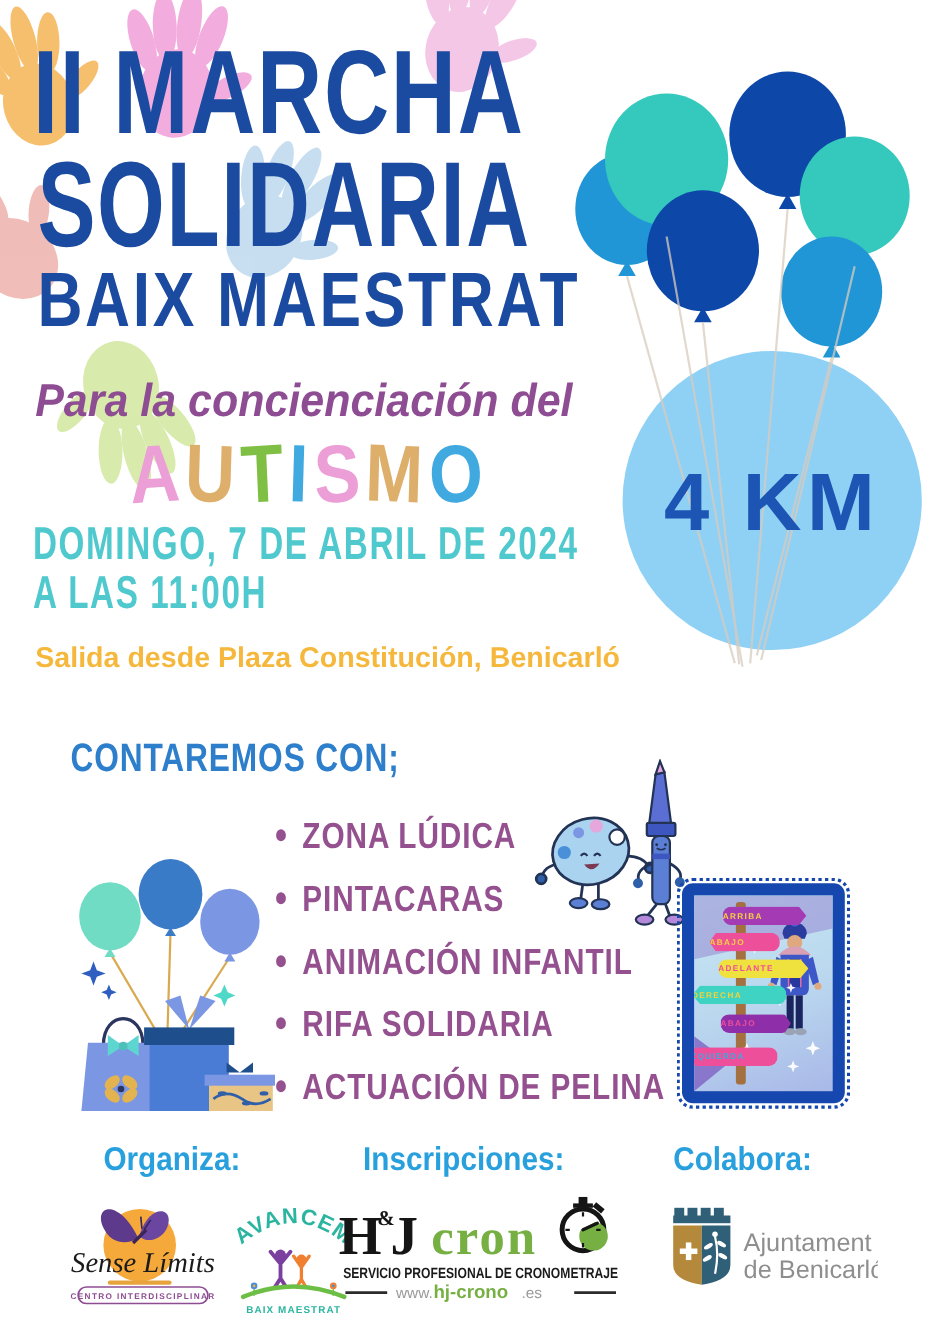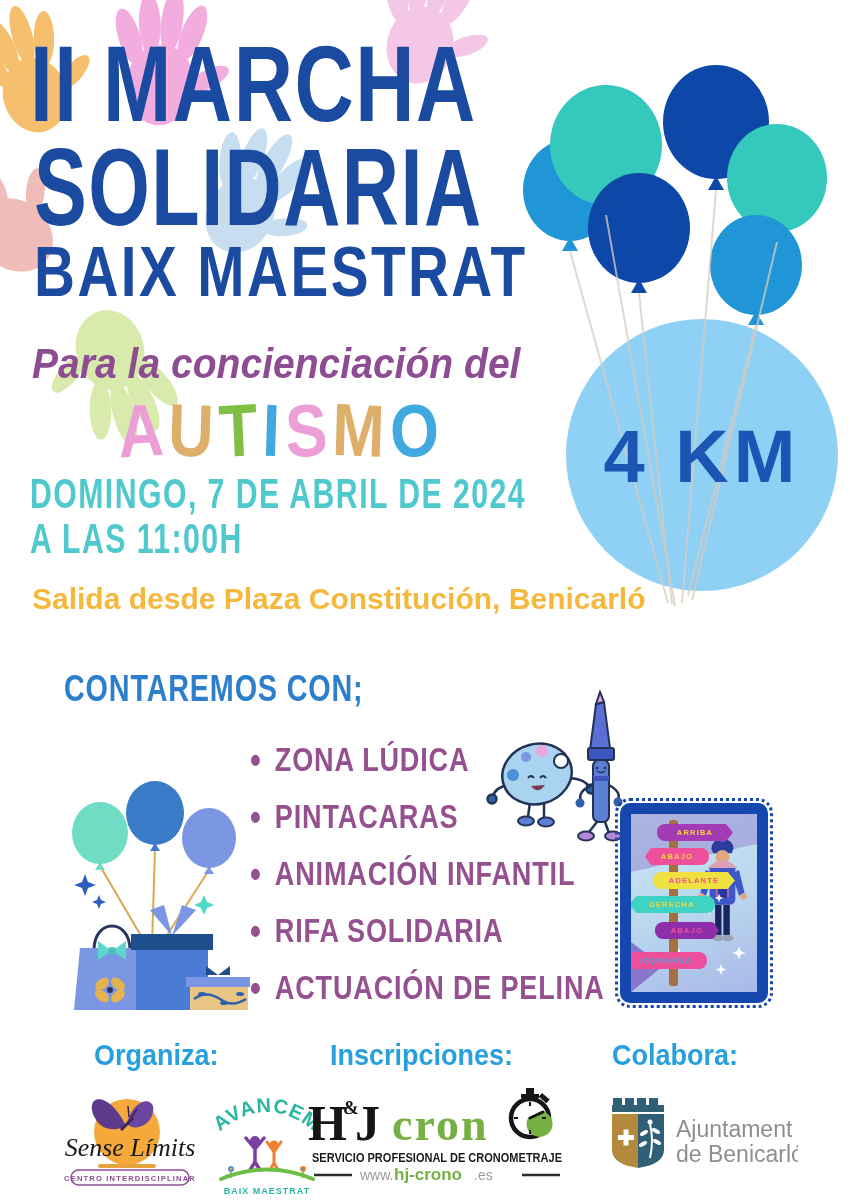--- a/index.html
+++ b/index.html
@@ -16,38 +16,38 @@
   .subtitle{left:32px;top:340px;font-size:42px;font-weight:bold;font-style:italic;
             color:var(--subtitle-purple);transform:scaleX(.93);}
   .autismo{left:118px;top:388px;width:380px;text-align:center;font-size:74px;font-weight:900;
            letter-spacing:6px;transform:scaleX(.85);}
   .autismo span{display:inline-block;}
   .autismo span:nth-child(odd){transform:rotate(-3deg);}
   .autismo span:nth-child(even){transform:rotate(2deg);}
 
   .sched{color:var(--schedule-teal);font-weight:900;font-size:42px;transform:scaleX(.72);letter-spacing:2px;}
   .s1{left:30px;top:470px;} .s2{left:30px;top:515px;}
-  .loc{left:32px;top:582px;font-size:30px;font-weight:bold;color:var(--location-yellow);}
+  .loc{left:32px;top:582px;font-size:26px;font-weight:bold;color:var(--location-yellow);}
 
   .heading{left:64px;top:668px;font-size:36px;font-weight:900;color:var(--heading-blue);
            transform:scaleX(.8);letter-spacing:1px;}
   .alist{left:250px;top:740px;margin:0;padding:0;list-style:none;}
   .alist li{display:flex;align-items:center;height:40px;margin-bottom:17px;font-size:33px;
             font-weight:900;color:var(--list-purple);transform:scaleX(.82);transform-origin:0 0;
             white-space:nowrap;letter-spacing:1px;}
   .alist .blt{font-size:38px;margin-right:16px;line-height:1;}
 
   .flabel{top:1038px;font-size:30px;font-weight:900;color:var(--label-blue);transform:scaleX(.9);}
 
   .stamp{left:620px;top:803px;width:148px;height:200px;background:var(--stamp-blue);
          border-radius:10px;outline:3px dotted var(--stamp-blue);outline-offset:2px;}
   .stamp-inner{position:absolute;left:11px;top:11px;width:126px;height:178px;overflow:hidden;
                background:linear-gradient(160deg,#c8e8f2 0%,#b9d6ee 55%,#a9b8e8 100%);}
   .sign{position:absolute;height:17px;line-height:17px;font-size:7.5px;font-weight:900;
-        letter-spacing:1.2px;text-align:center;border-radius:8px;}
+        letter-spacing:1.2px;text-align:left;border-radius:8px;}
   .pt-l{clip-path:polygon(0 50%,9% 0,95% 0,100% 20%,100% 80%,95% 100%,9% 100%);}
   .pt-r{clip-path:polygon(0 20%,5% 0,91% 0,100% 50%,91% 100%,5% 100%,0 80%);}
 </style>
 </head>
 <body>
 
 <div class="poster">
 
   <svg class="abs" style="left:0;top:0;" width="560" height="480" viewBox="0 0 560 480">
     <defs>

